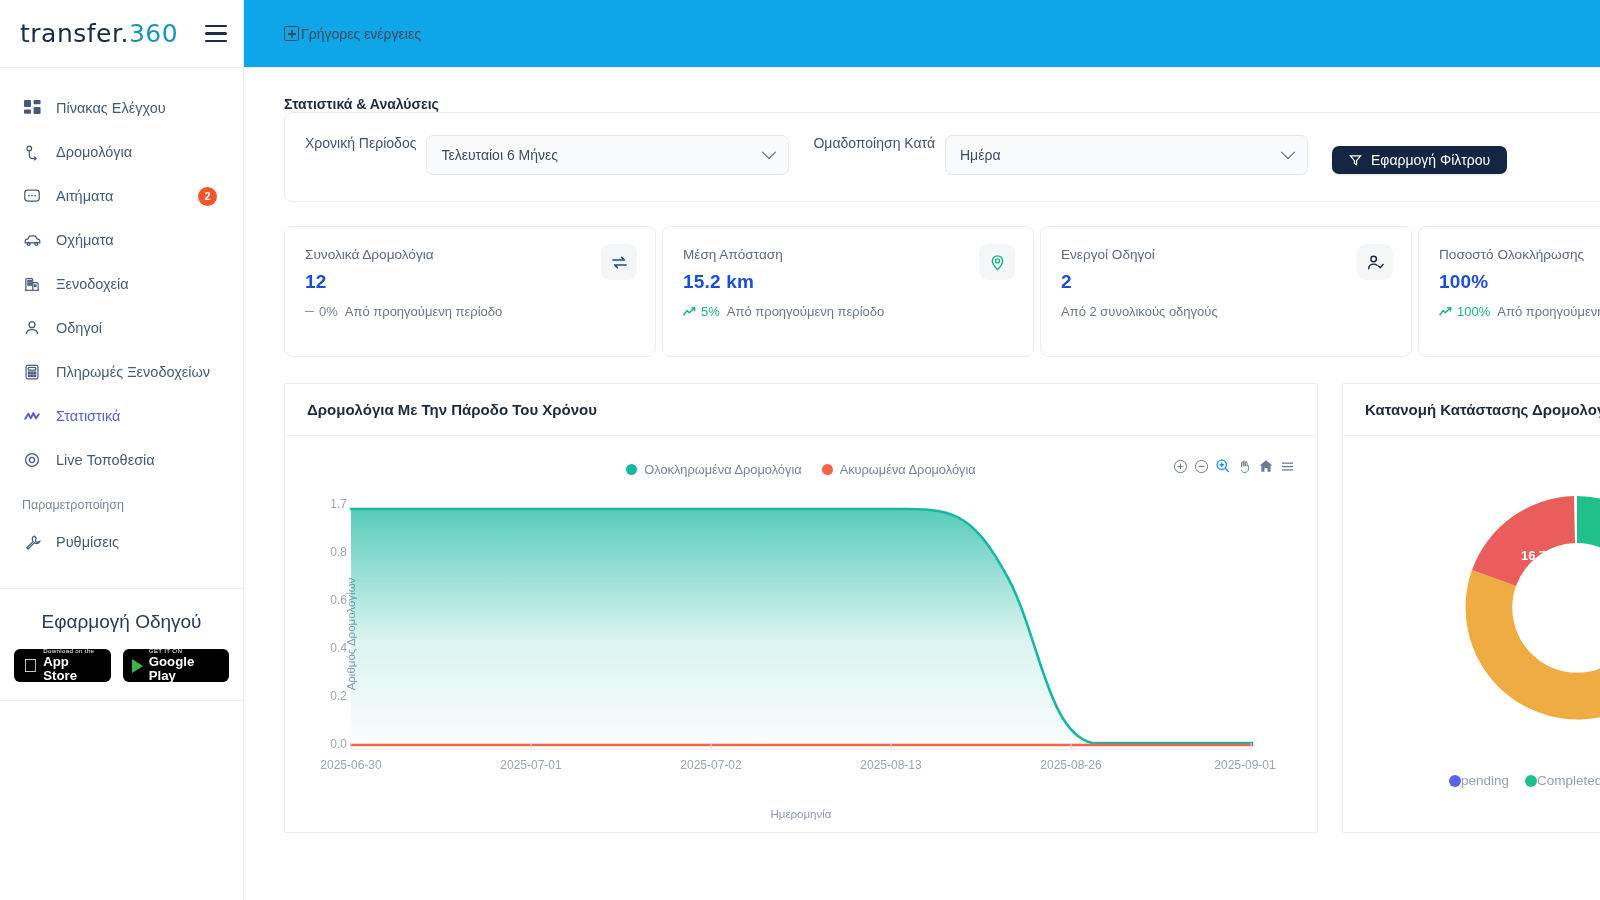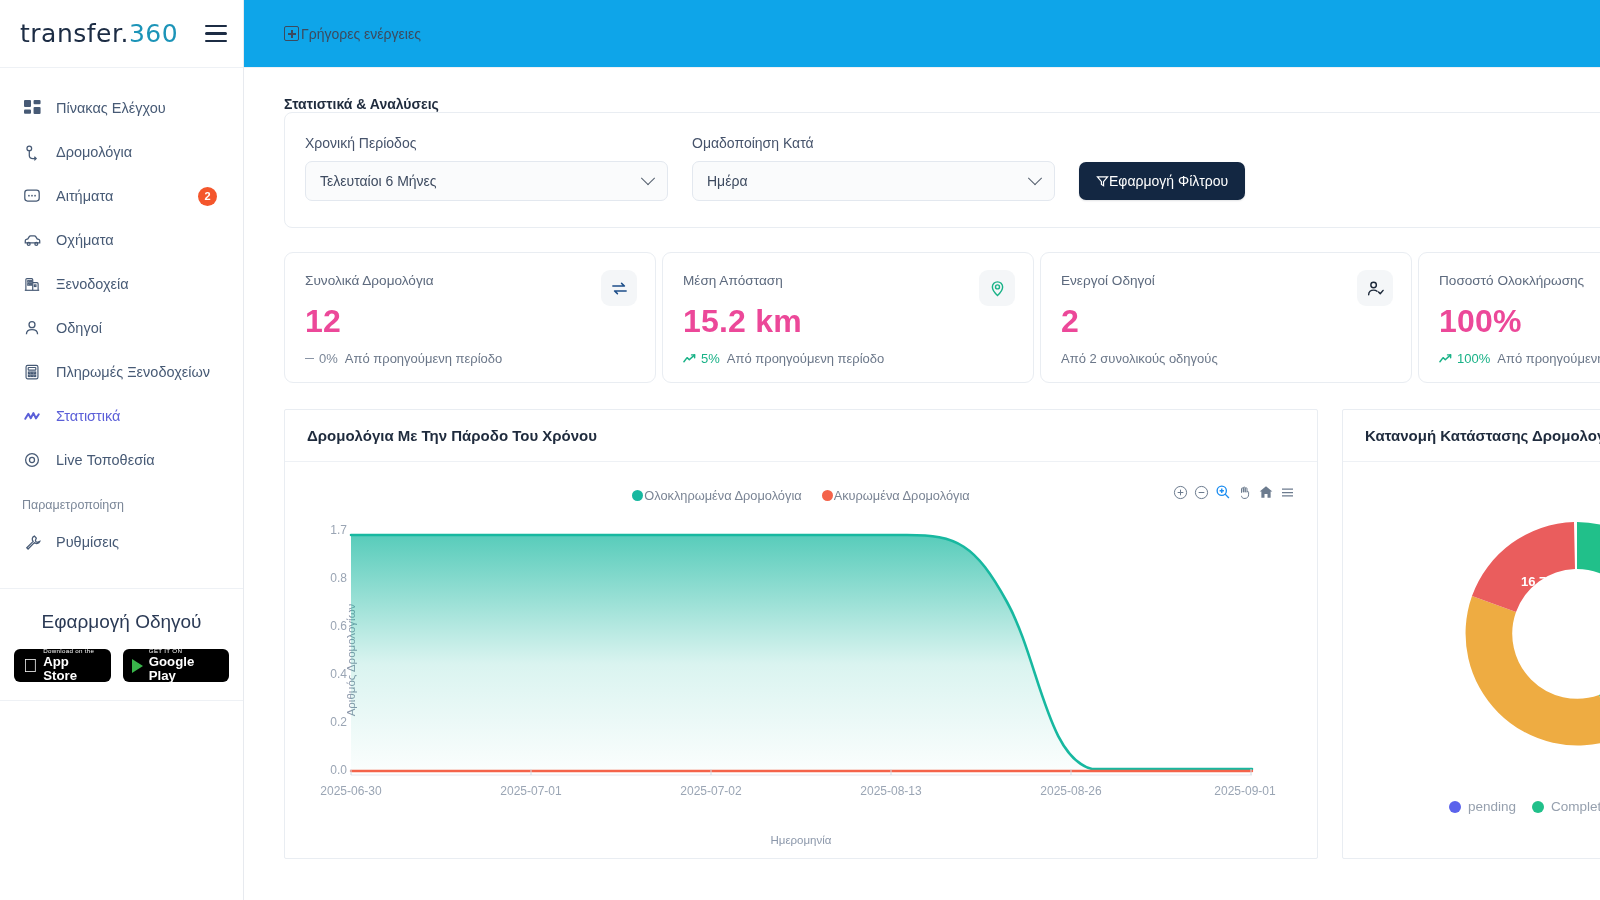--- a/index.html
+++ b/index.html
@@ -120,54 +120,54 @@
   .page-title { font-size: 14px; font-weight: 700; color: #1f2b3d; }
 
   
   .filter-card {
     border: 1px solid #e9edf2; border-radius: 8px;
     background: #fff;
     padding: 22px 24px 26px 20px;
     display: flex; align-items: flex-end; gap: 24px;
     width: 1540px;
   }
-  .field { display: flex; flex-direction: column; gap: 10px; }
+  .field { display: flex; flex-direction: row; gap: 10px; }
   .field label { font-size: 14px; color: #46536b; }
   .select {
     width: 363px; height: 40px;
     border: 1px solid #e3e8ef; border-radius: 7px;
     background: #fafbfc;
     display: flex; align-items: center; justify-content: space-between;
     padding: 0 14px; font-size: 14px; color: #3e4b60;
     cursor: pointer;
   }
   .chev {
     width: 10px; height: 10px; border-right: 1.6px solid #55606f;
     border-bottom: 1.6px solid #55606f; transform: rotate(45deg) translate(-2px,-2px);
   }
   .apply-btn {
-    height: 38px; background: #132742; color: #fff;
-    border-radius: 7px; display: flex; align-items: center; 
+    height: 28px; background: #132742; color: #fff;
+    border-radius: 7px; display: flex; align-items: center; gap: 9px;
     padding: 0 17px; font-size: 14px; cursor: pointer;
     box-shadow: 0 1px 2px rgba(16,24,40,.12);
     margin-bottom: 1px;
   }
   .funnel { width: 13px; height: 13px; }
 
   
   .kpi-row { display: flex; gap: 6px; margin-top: 24px; }
   .kpi {
     width: 372px; min-width: 372px; height: 131px;
     border: 1px solid #e9edf2; border-radius: 9px;
     background: #fff;
     padding: 20px 20px 0 20px;
     position: relative;
   }
   .kpi .k-label { font-size: 13.6px; color: #5d6a7e; }
-  .kpi .k-value { font-size: 32px; font-weight: 700; color: #ec4899; margin-top: 15px; letter-spacing: .2px; }
+  .kpi .k-value { font-size: 19px; font-weight: 700; color: #1d4ed8; margin-top: 9px; letter-spacing: .2px; }
   .kpi .k-foot { margin-top: 11px; font-size: 13px; color: #6b7789; display: flex; align-items: center; gap: 7px; }
   .kpi .k-delta { display: flex; align-items: center; gap: 5px; }
   .k-delta.flat { color: #7b8798; }
   .k-delta.up { color: #19b287; }
   .dash { width: 9px; height: 1.6px; background: #8a95a6; display:block; }
   .kpi .k-ico {
     position: absolute; top: 17px; right: 18px;
     width: 36px; height: 36px; border-radius: 9px;
     background: #f4f6f8; display: flex; align-items: center; justify-content: center;
   }
@@ -186,21 +186,21 @@
     font-size: 15px; font-weight: 700; color: #1f2b3d;
     white-space: nowrap; overflow: hidden;
   }
   .chart-body { flex: 1; position: relative; }
 
   .legend {
     position: absolute; top: 26px; left: 0; width: 100%;
     display: flex; align-items: center; justify-content: center; gap: 20px;
     font-size: 12.8px; color: #7a8494;
   }
-  .legend .li { display: flex; align-items: center; gap: 1px; cursor: pointer; }
+  .legend .li { display: flex; align-items: center; gap: 7px; cursor: pointer; }
   .legend .dot { width: 11px; height: 11px; border-radius: 50%; display: block; }
 
   .chart-toolbar {
     position: absolute; top: 22px; right: 22px;
     display: flex; align-items: center; gap: 6px;
     color: #6c7b8e;
   }
   .chart-toolbar .tb { cursor: pointer; display: flex; align-items: center; }
 
   .axis-ylabel {
@@ -215,21 +215,21 @@
   }
   .ytick { position: absolute; right: 0; transform: translateY(-50%); font-size: 12px; color: #9aa5b4; }
   .xtick { position: absolute; top: 4px; transform: translateX(-50%); font-size: 12px; color: #9aa5b4; white-space: nowrap; }
 
   .donut-legend {
     position: absolute; bottom: 44px; left: 0; width: 100%;
     display: flex; align-items: center; gap: 16px;
     padding-left: 106px;
     font-size: 13.5px; color: #96a0ae;
   }
-  .donut-legend .li { display:flex; align-items:center; gap: 7px; cursor: pointer; white-space: nowrap; text-align: right; }
+  .donut-legend .li { display:flex; align-items:center; cursor: pointer; white-space: nowrap; text-align: right; }
   .donut-legend .dot { width: 12px; height: 12px; border-radius: 50%; }
   .slice-label {
     position: absolute; font-size: 13px; font-weight: 700; color: #fff;
   }
 </style>
 </head>
 <body>
 
 <div class="app">
 

